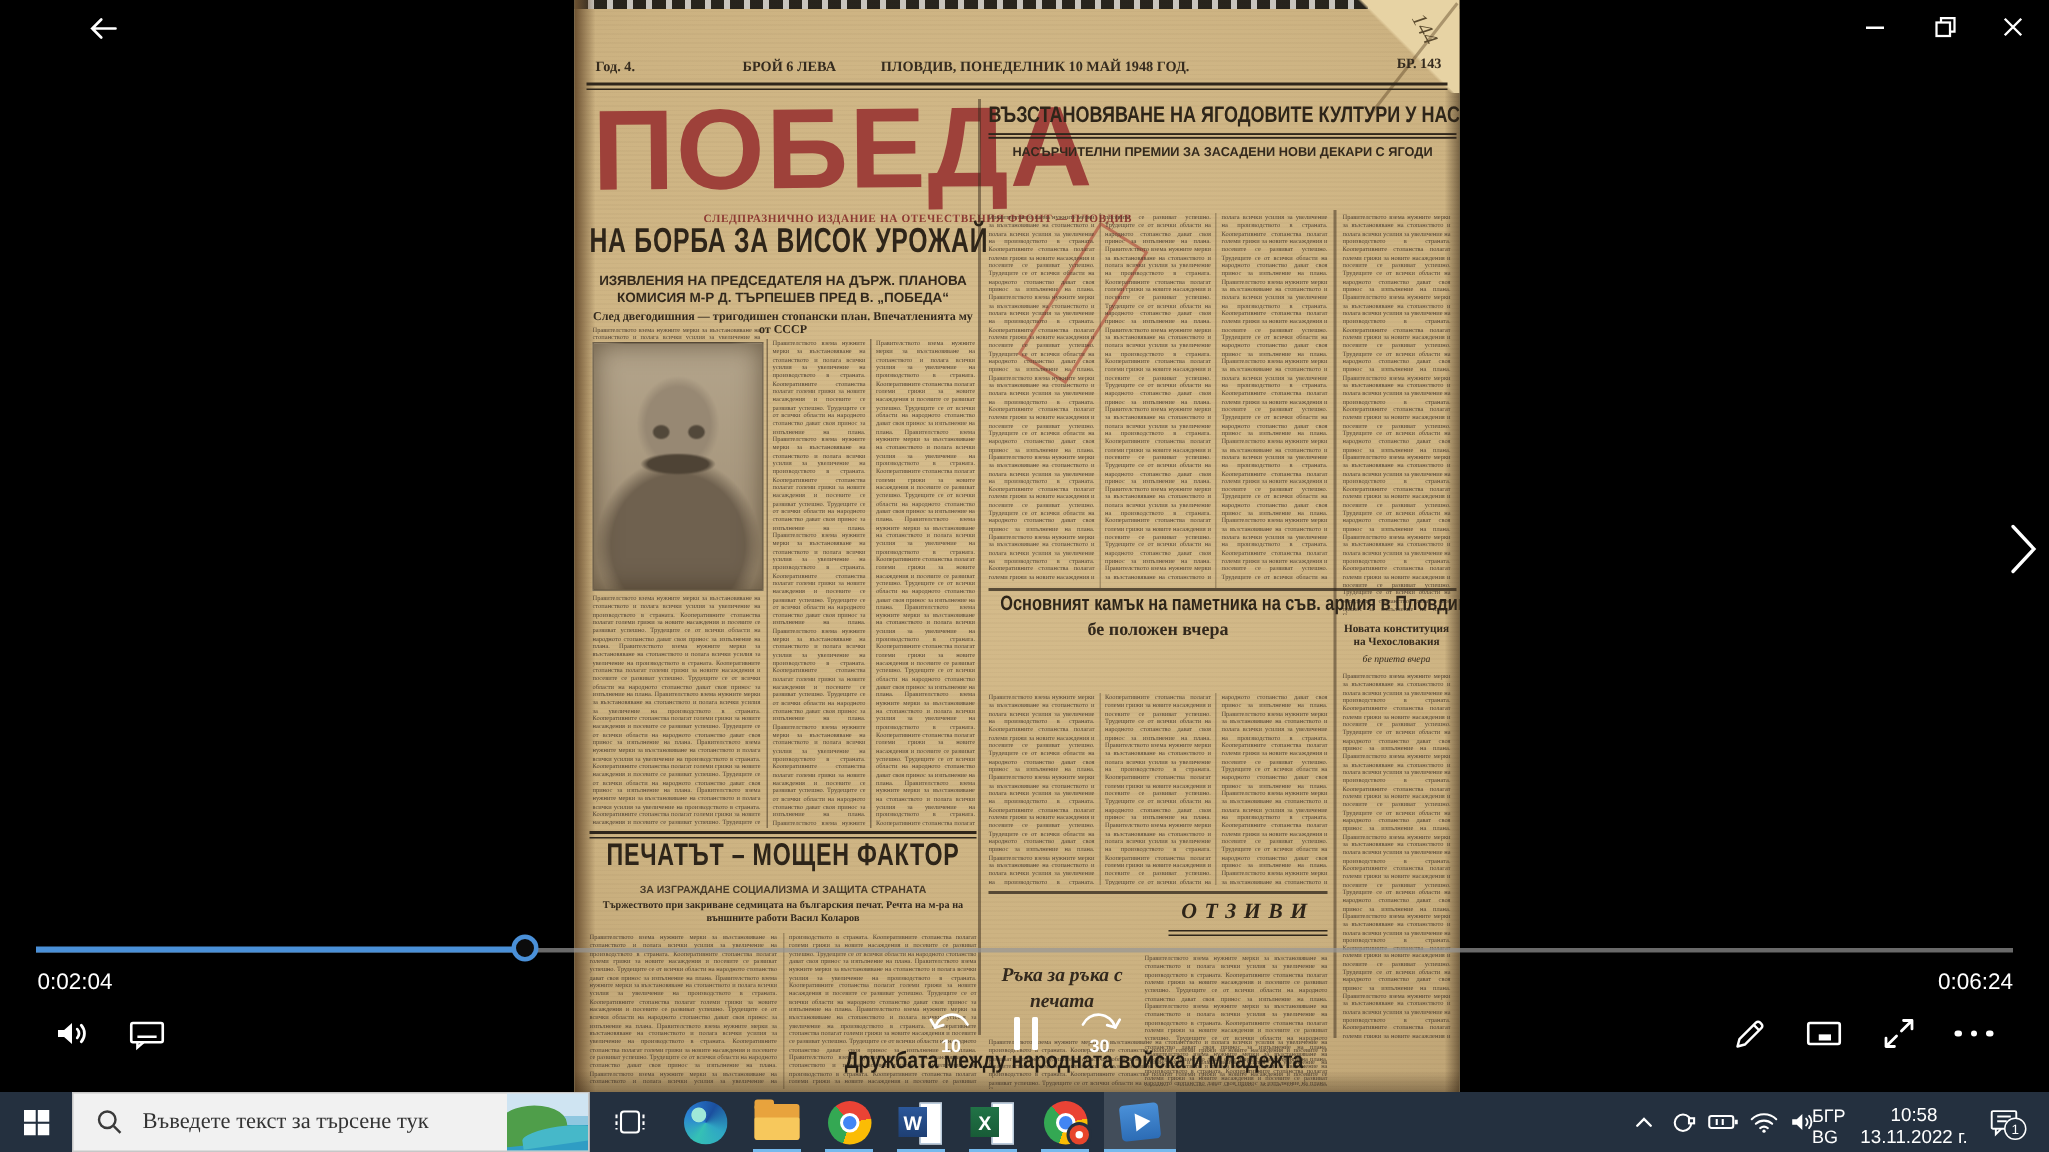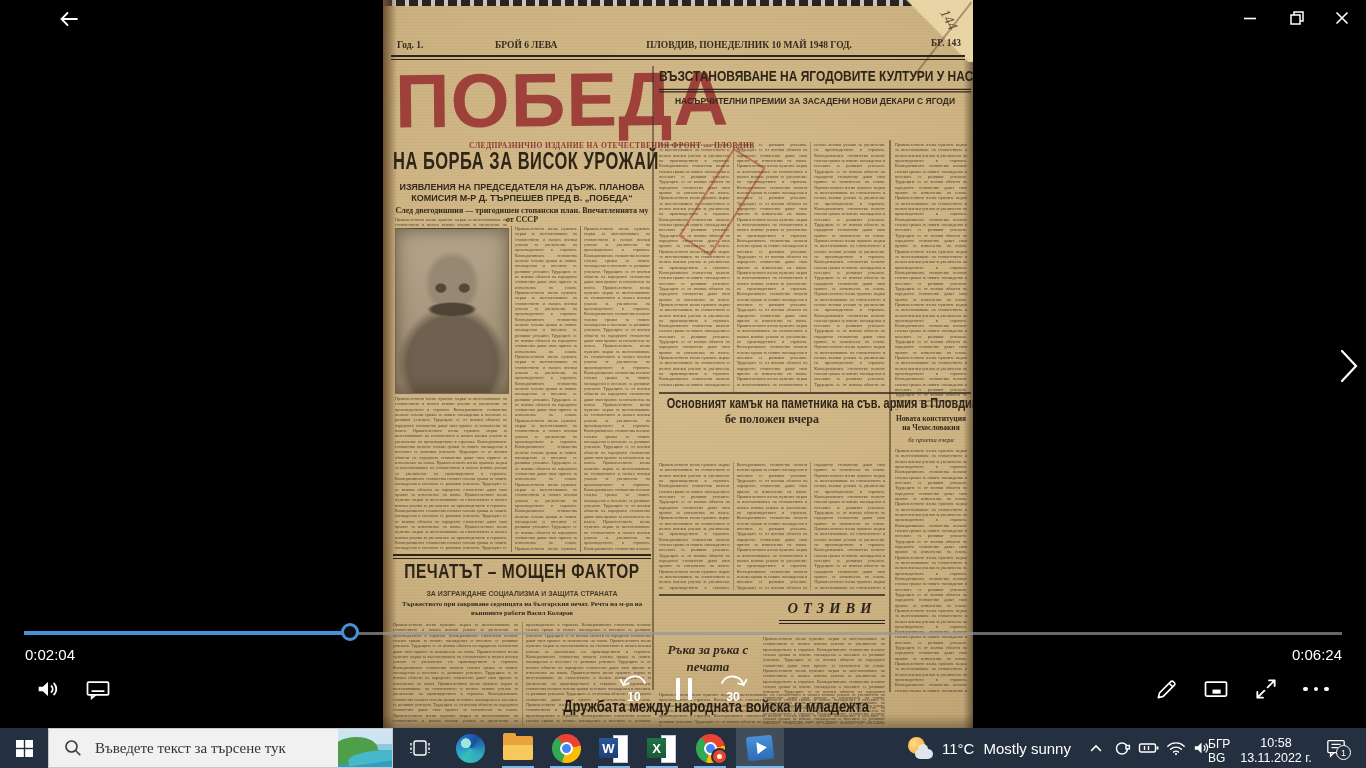--- a/index.html
+++ b/index.html
@@ -170,23 +170,23 @@
   <div class="abs video">
     <div class="paper"></div>
     <div class="abs film-edge"></div>
     <div class="abs spine"></div>
     <div class="abs right-shade"></div>
     <div class="abs bottom-shade"></div>
     <div class="abs corner-fold"></div>
     <div class="abs crease"></div>
     <div class="abs handwritten">144</div>
 
-    <div class="abs np folio" style="left:14px;top:40px">Год. 1.</div>
+    <div class="abs np folio" style="left:14px;top:40px">Год. 4.</div>
     <div class="abs np folio" style="left:112px;top:40px">БРОЙ 6 ЛЕВА</div>
-    <div class="abs np folio" style="left:179px;top:40px;width:290px;text-align:right">ПЛОВДИВ, ПОНЕДЕЛНИК 10 МАЙ 1948 ГОД.</div>
+    <div class="abs np folio" style="left:162px;top:40px;width:290px;text-align:center">ПЛОВДИВ, ПОНЕДЕЛНИК 10 МАЙ 1948 ГОД.</div>
     <div class="abs np folio" style="right:12px;top:38px">БР. 143</div>
     <div class="abs rule2" style="left:8px;right:8px;top:55px"></div>
 
     <div class="abs masthead" style="left:12px;top:60px">ПОБЕДА</div>
     <div class="abs np tagline" style="left:86px;top:141px">СЛЕДПРАЗНИЧНО ИЗДАНИЕ НА ОТЕЧЕСТВЕНИЯ ФРОНТ — ПЛОВДИВ</div>
     <div class="abs stamp" style="left:320px;top:150px;width:34px;height:100px"></div>
 
     <div class="abs vrule" style="left:269px;top:66px;height:624px"></div>
     <div class="abs vrule" style="left:506px;top:140px;height:552px"></div>
 
@@ -381,28 +381,20 @@
     <button class="abs appcell" style="left:686px">
       <span class="chrome-logo"></span>
       <span class="badge-red"></span>
       <span class="runline" style="left:8px;width:32px"></span>
     </button>
     <button class="abs appcell active" style="left:736px">
       <span class="films-logo"></span>
       <span class="runline" style="left:0;width:48px"></span>
     </button>
 
-    <button class="abs tb-btn weather" style="left:903px;width:172px">
-      <span class="wicon">
-          <span class="sun"></span>
-          <span class="cloud"></span>
-        </span>
-      <span>11°C</span>
-      <span>Mostly sunny</span>
-    </button>
 
     <button class="abs tb-btn" style="left:1083px;width:26px">
       <span>
         <svg width="14" height="14" viewBox="0 0 14 14" stroke="#fff" stroke-width="1.6" fill="none" stroke-linecap="round">
             <path d="M2.5 9.5L7 5l4.5 4.5"></path>
           </svg>
       </span>
     </button>
     <button class="abs tb-btn" style="left:1109px;width:26px">
       <span>

